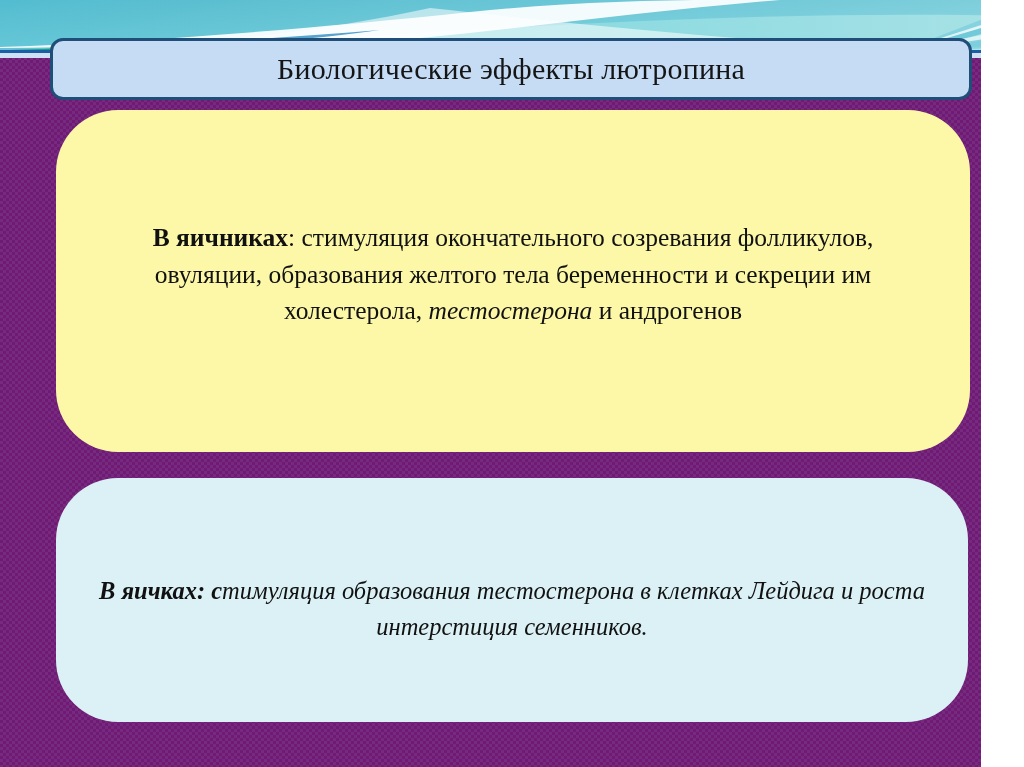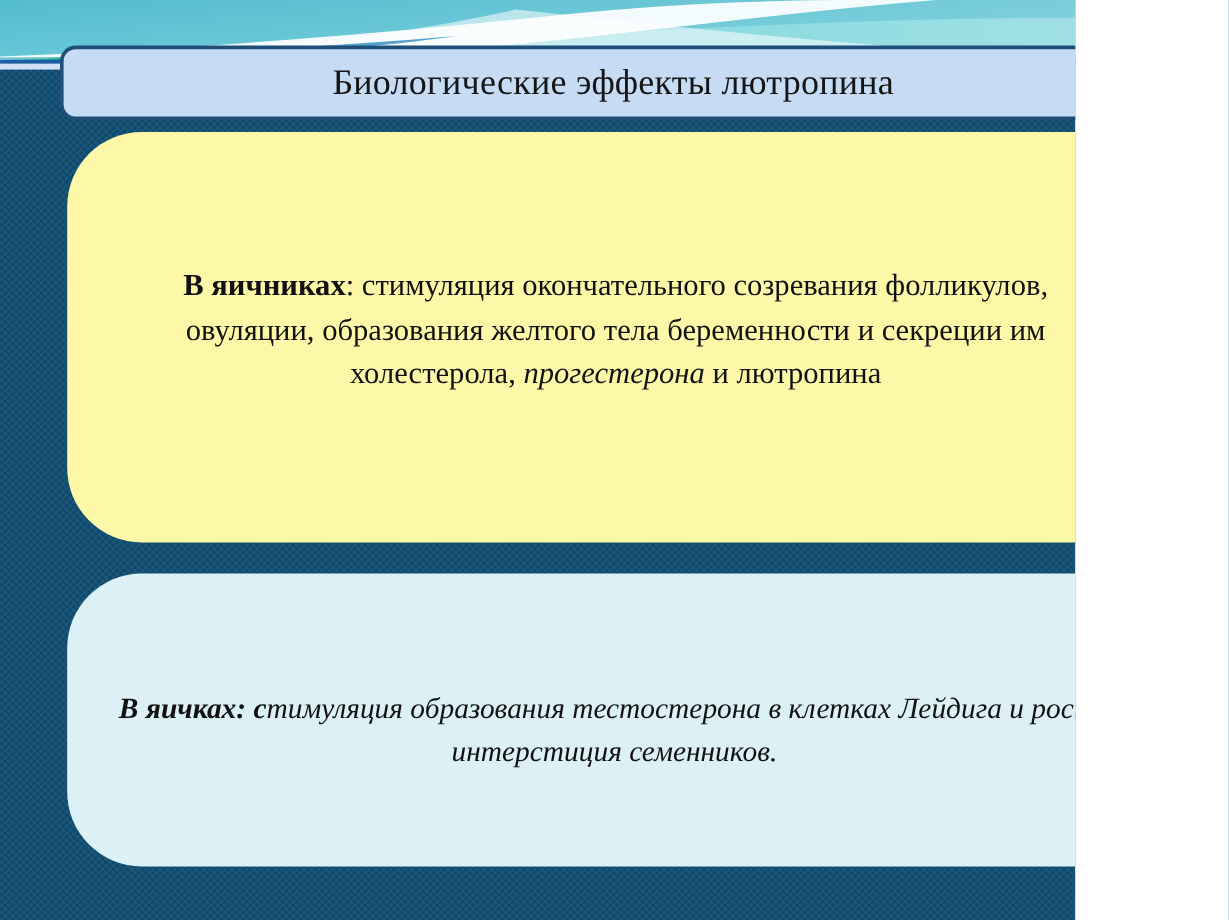--- a/index.html
+++ b/index.html
@@ -10,24 +10,24 @@
   body {
     width: 1024px;
     height: 767px;
     overflow: hidden;
     font-family: "Liberation Serif", "DejaVu Serif", serif;
     background: #ffffff;
   }
 
   #slide {
     position: relative;
-    width: 896px;
+    width: 981px;
     height: 767px;
     overflow: hidden;
-    background-color: #0c4a6e;
+    background-color: #701a75;
   }
 
   
   .bg-texture {
     position: absolute;
     inset: 0;
     background-image:
       linear-gradient(45deg, rgba(150,160,185,0.13) 25%, transparent 25%, transparent 75%, rgba(150,160,185,0.13) 75%),
       linear-gradient(45deg, rgba(150,160,185,0.13) 25%, transparent 25%, transparent 75%, rgba(150,160,185,0.13) 75%);
     background-size: 6px 6px;
@@ -194,21 +194,21 @@
 
   <div class="band-rule-dark"></div>
   <div class="band-rule-light"></div>
 
   <div class="title-box">
     <span class="title-text">Биологические эффекты лютропина</span>
   </div>
 
   <div class="card card-ovary">
     <div class="card-body">
-      <span class="b">В яичниках</span><span>: стимуляция окончательного созревания фолликулов, овуляции, образования желтого тела беременности и секреции им холестерола, </span><span class="i">прогестерона</span><span> и лютропина</span>
+      <span class="b">В яичниках</span><span>: стимуляция окончательного созревания фолликулов, овуляции, образования желтого тела беременности и секреции им холестерола, </span><span class="i">тестостерона</span><span> и андрогенов</span>
     </div>
   </div>
 
   <div class="card card-testis">
     <div class="card-body">
       <span class="b">В яичках: с</span><span>тимуляция образования тестостерона в клетках Лейдига и роста интерстиция семенников.</span>
     </div>
   </div>
 
 </div>

